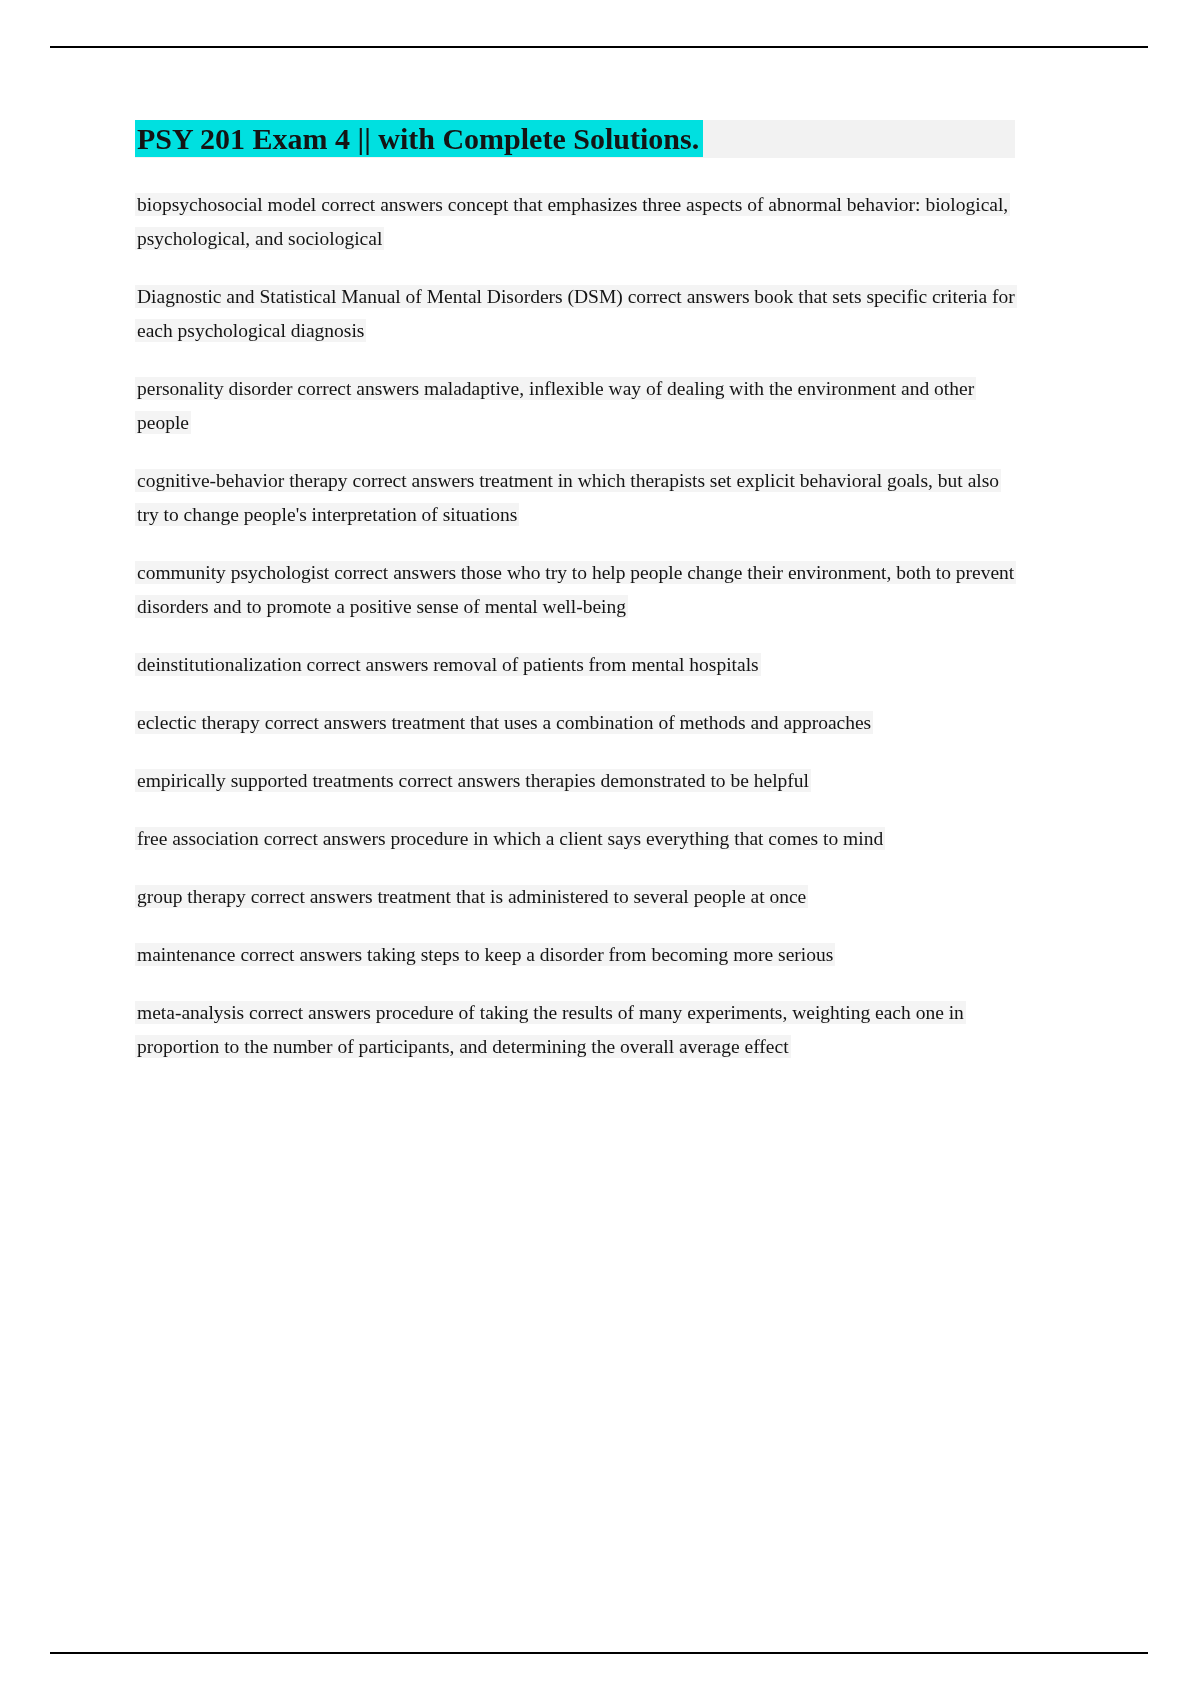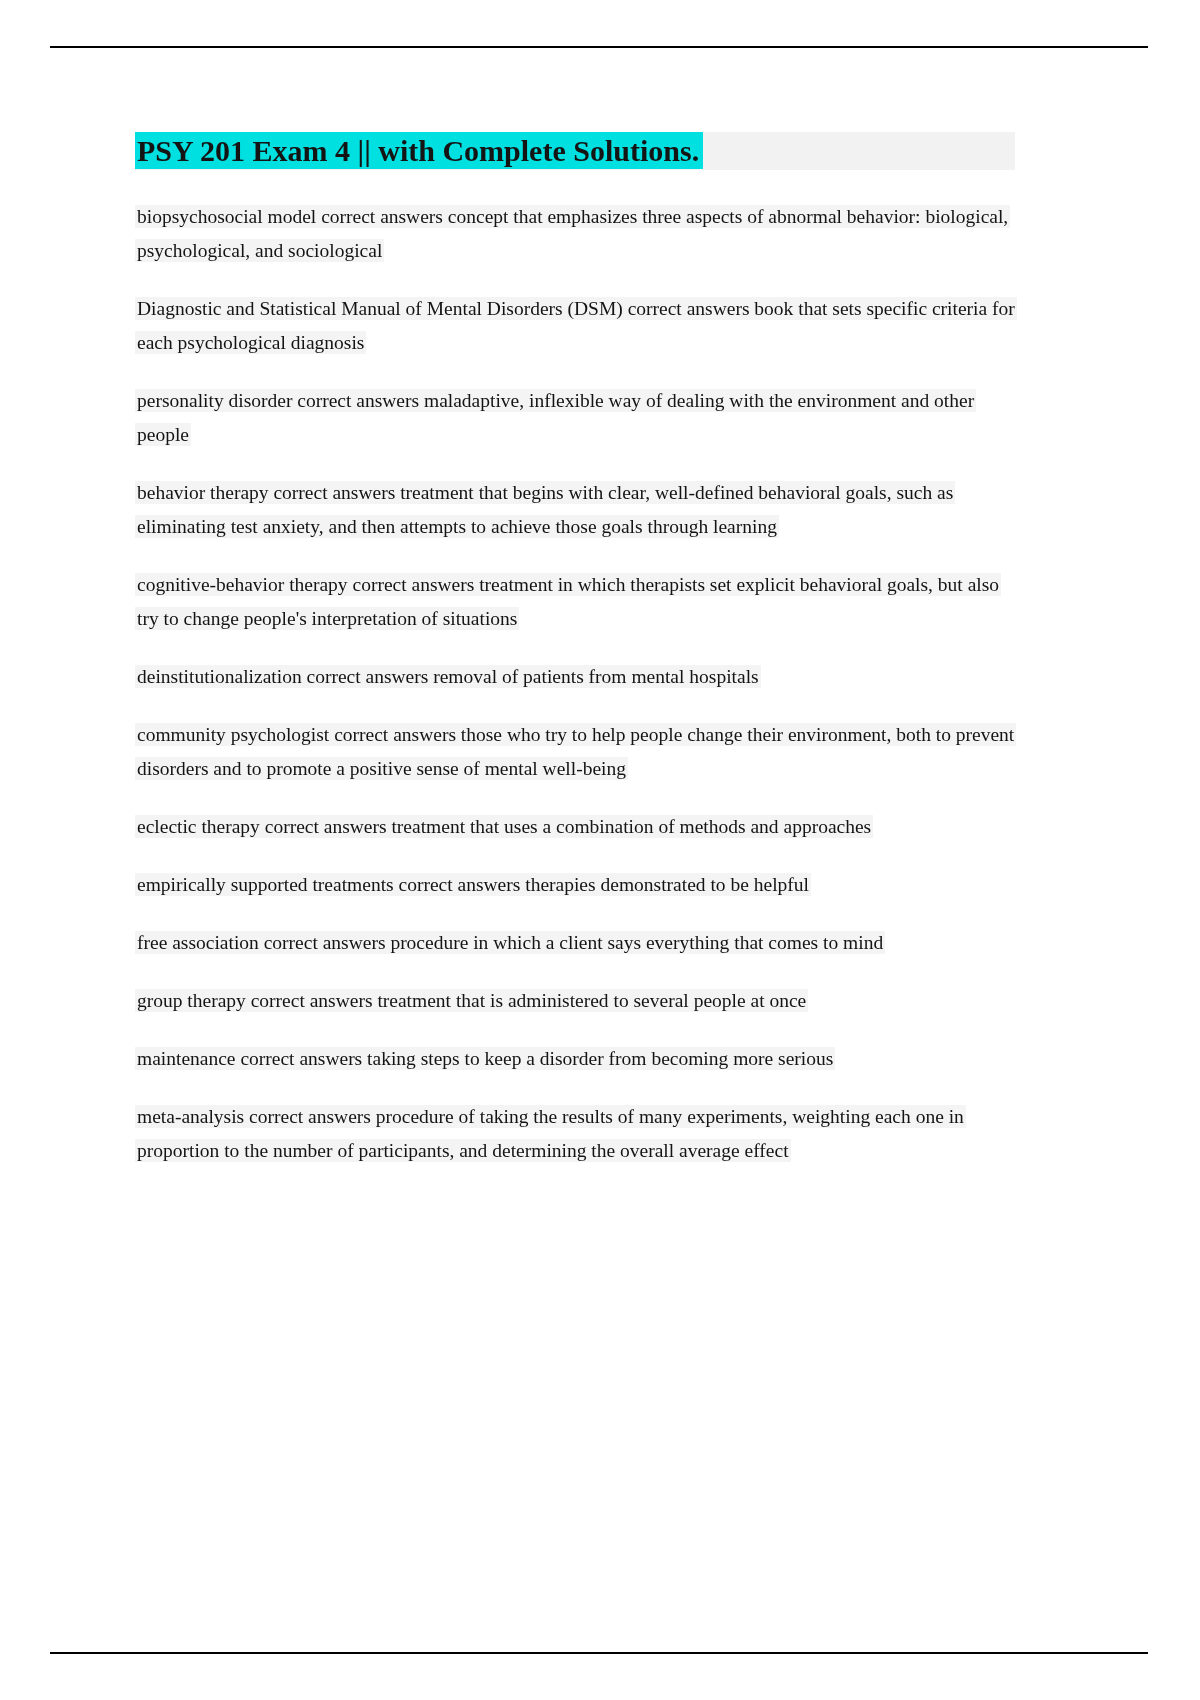--- a/index.html
+++ b/index.html
@@ -19,21 +19,21 @@
     left: 50px;
     width: 1098px;
     height: 2px;
     background: #000000;
   }
   .page-rule.top { top: 46px; }
   .page-rule.bottom { top: 1652px; }
 
   .content {
     position: absolute;
-    top: 132px;
+    top: 120px;
     left: 135px;
     width: 880px;
   }
 
   h1.doc-title {
     margin: 0 0 30px 0;
     font-size: 30px;
     font-weight: bold;
     line-height: 38px;
     background: var(--page_bar, #f2f2f2);
@@ -73,35 +73,32 @@
       </p>
 
       <p>
         <span class="hl">Diagnostic and Statistical Manual of Mental Disorders (DSM) correct answers book that sets specific criteria for each psychological diagnosis</span>
       </p>
 
       <p>
         <span class="hl">personality disorder correct answers maladaptive, inflexible way of dealing with the environment and other people</span>
       </p>
 
-      <p>
-        <span class="hl">behavior therapy correct answers treatment that begins with clear, well-defined behavioral goals, such as eliminating test anxiety, and then attempts to achieve those goals through learning</span>
-      </p>
 
 
       <p>
         <span class="hl">cognitive-behavior therapy correct answers treatment in which therapists set explicit behavioral goals, but also try to change people's interpretation of situations</span>
       </p>
 
       <p>
-        <span class="hl">deinstitutionalization correct answers removal of patients from mental hospitals</span>
+        <span class="hl">community psychologist correct answers those who try to help people change their environment, both to prevent disorders and to promote a positive sense of mental well-being</span>
       </p>
 
       <p>
-        <span class="hl">community psychologist correct answers those who try to help people change their environment, both to prevent disorders and to promote a positive sense of mental well-being</span>
+        <span class="hl">deinstitutionalization correct answers removal of patients from mental hospitals</span>
       </p>
 
 
       <p>
         <span class="hl">eclectic therapy correct answers treatment that uses a combination of methods and approaches</span>
       </p>
 
       <p>
         <span class="hl">empirically supported treatments correct answers therapies demonstrated to be helpful</span>
       </p>

